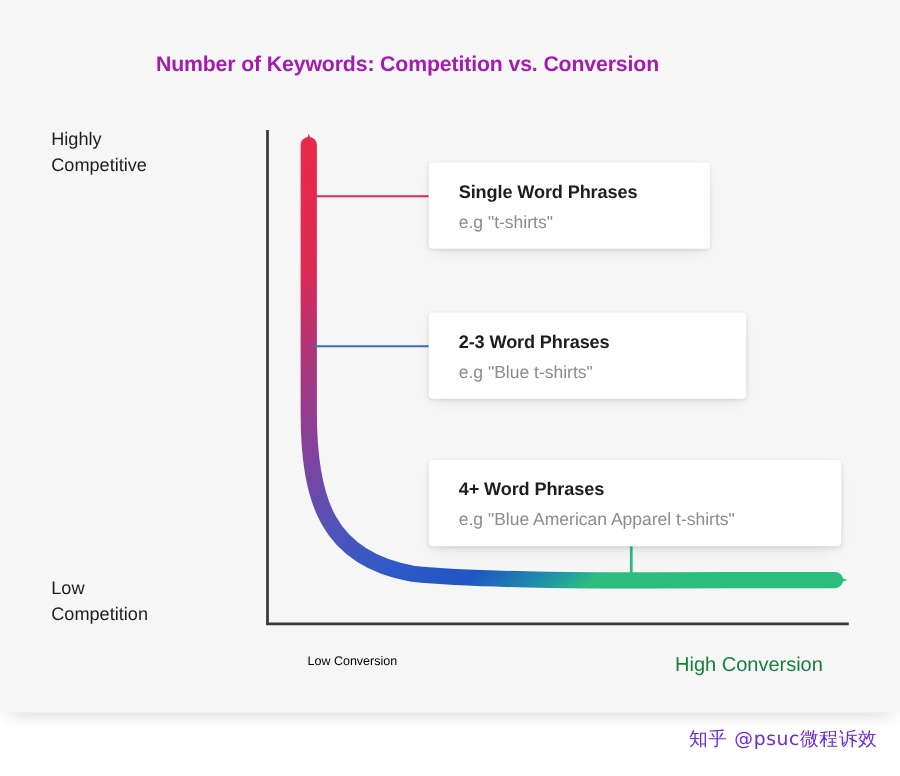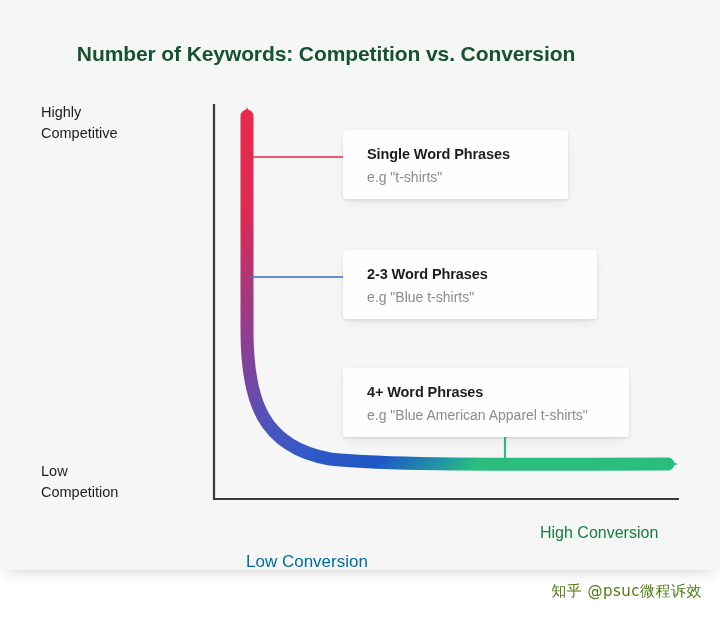--- a/index.html
+++ b/index.html
@@ -26,38 +26,38 @@
     box-shadow: 0 8px 14px -6px rgba(0,0,0,0.16);
     overflow: hidden;
   }
 
   #chart-title {
     position: absolute;
     left: 0;
     top: 42px;
     width: 652px;
     text-align: center;
-    font-size: 21px;
+    font-size: 17px;
     font-weight: bold;
-    color: #14532d;
+    color: #a21caf;
     letter-spacing: -0.1px;
   }
 
   
   .axis-caption {
     position: absolute;
     font-size: 14.5px;
     color: #1d1d1f;
     line-height: 1.42;
     white-space: pre-line;
   }
   #y-axis-label-high { left: 41px; top: 102px; }
   #y-axis-label-low  { left: 41px; top: 461px; }
 
-  #x-axis-label-low  { position:absolute; left: 246px; top: 524px; font-size: 17px; color: #0369a1; margin-top: 28px; }
+  #x-axis-label-low  { position:absolute; left: 246px; top: 524px; font-size: 10px; color: #000000; }
   #x-axis-label-high { position:absolute; left: 540px; top: 524px; font-size: 16px; color: #15803d; }
 
   
   #plot-svg {
     position: absolute;
     left: 0;
     top: 0;
     width: 720px;
     height: 570px;
   }
@@ -79,29 +79,29 @@
     letter-spacing: -0.1px;
   }
   .callout-example {
     font-size: 14px;
     color: #8b8b90;
     margin: 0;
   }
 
   #callout-card-1 { left: 343px; top: 130px; width: 225px; height: 69px; }
   #callout-card-2 { left: 343px; top: 250px; width: 254px; height: 69px; }
-  #callout-card-3 { left: 343px; top: 368px; width: 286px; height: 69px; }
+  #callout-card-3 { left: 343px; top: 368px; width: 330px; height: 69px; }
 
   
   #watermark {
     position: absolute;
     right: 18px;
     top: 582px;
     font-size: 15px;
-    color: #4d7c0f;
+    color: #6d28d9;
     font-family: "DejaVu Sans", sans-serif;
     letter-spacing: 0.5px;
     white-space: nowrap;
   }
 </style>
 </head>
 <body>
 
 <div id="chart-panel">
 

